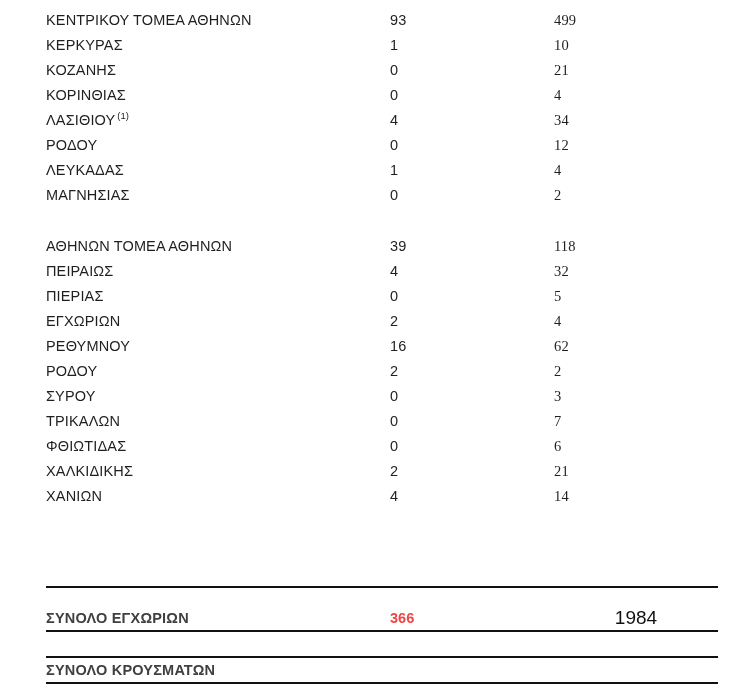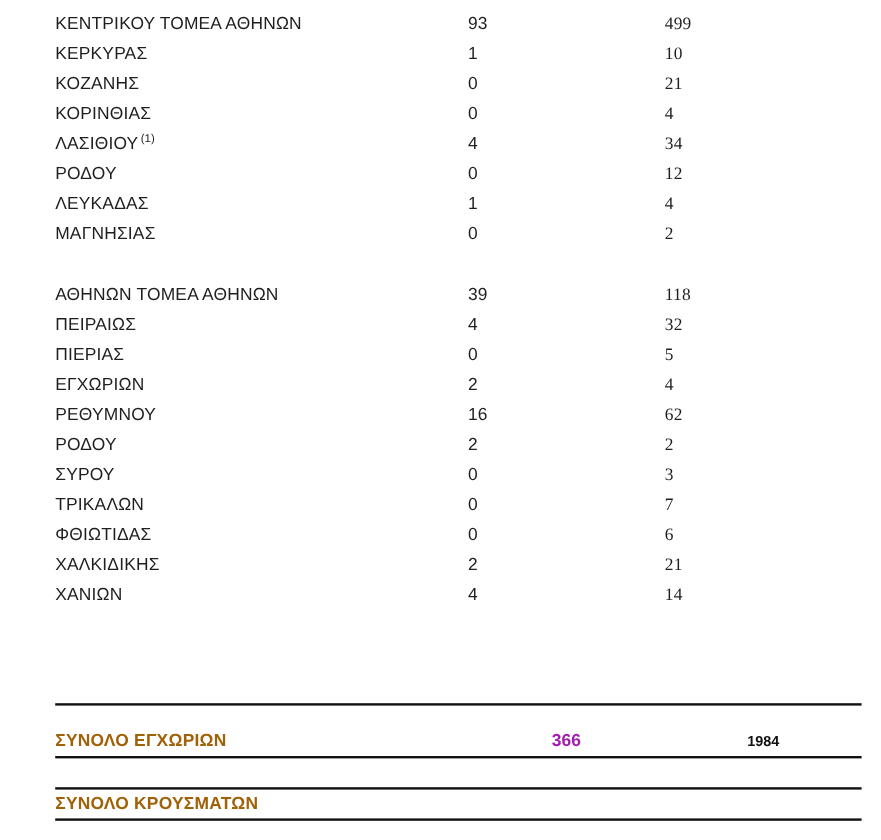--- a/index.html
+++ b/index.html
@@ -82,35 +82,34 @@
     display: flex;
     align-items: center;
     height: 24px;
   }
   .totalrow .t-name {
     width: 344px;
     text-align: left;
     font-size: 14.5px;
     font-weight: bold;
     letter-spacing: 0.2px;
-    color: #a16207;
+    color: #404040;
     white-space: nowrap;
   }
   .totalrow .t-v1 {
     width: 164px;
-    text-align: center;
     font-size: 14.5px;
     font-weight: bold;
-    color: #a21caf;
+    color: #ef4444;
   }
   .totalrow .t-v2 {
     width: 164px;
     text-align: center;
-    font-size: 12px;
-    font-weight: bold;
+    font-size: 19px;
+    font-weight: normal;
     color: #111111;
   }
   .totalrow.single .t-name { width: 672px; }
 </style>
 </head>
 <body>
 
 <div class="sheet">
 
   <table class="regions">

